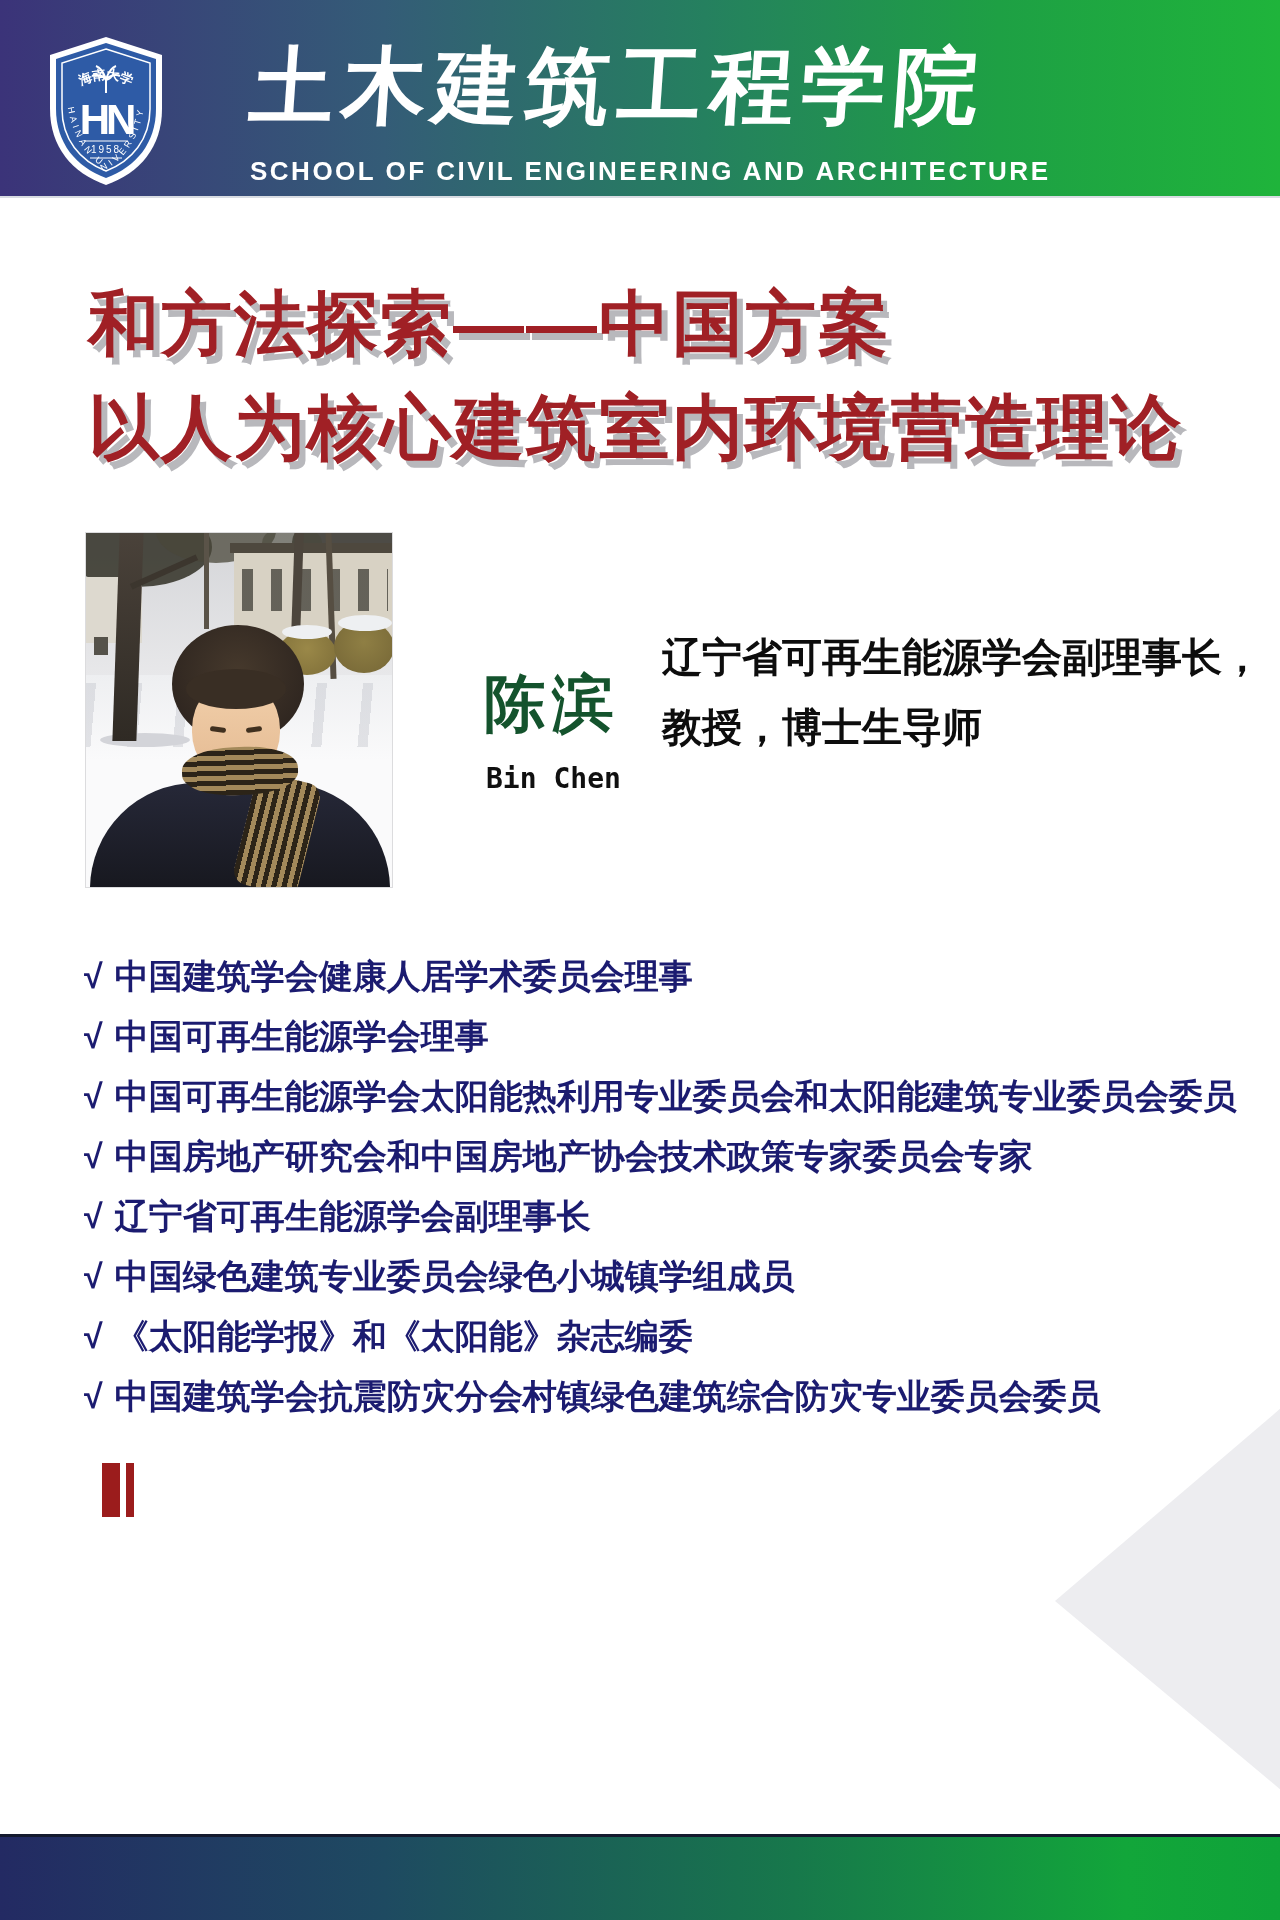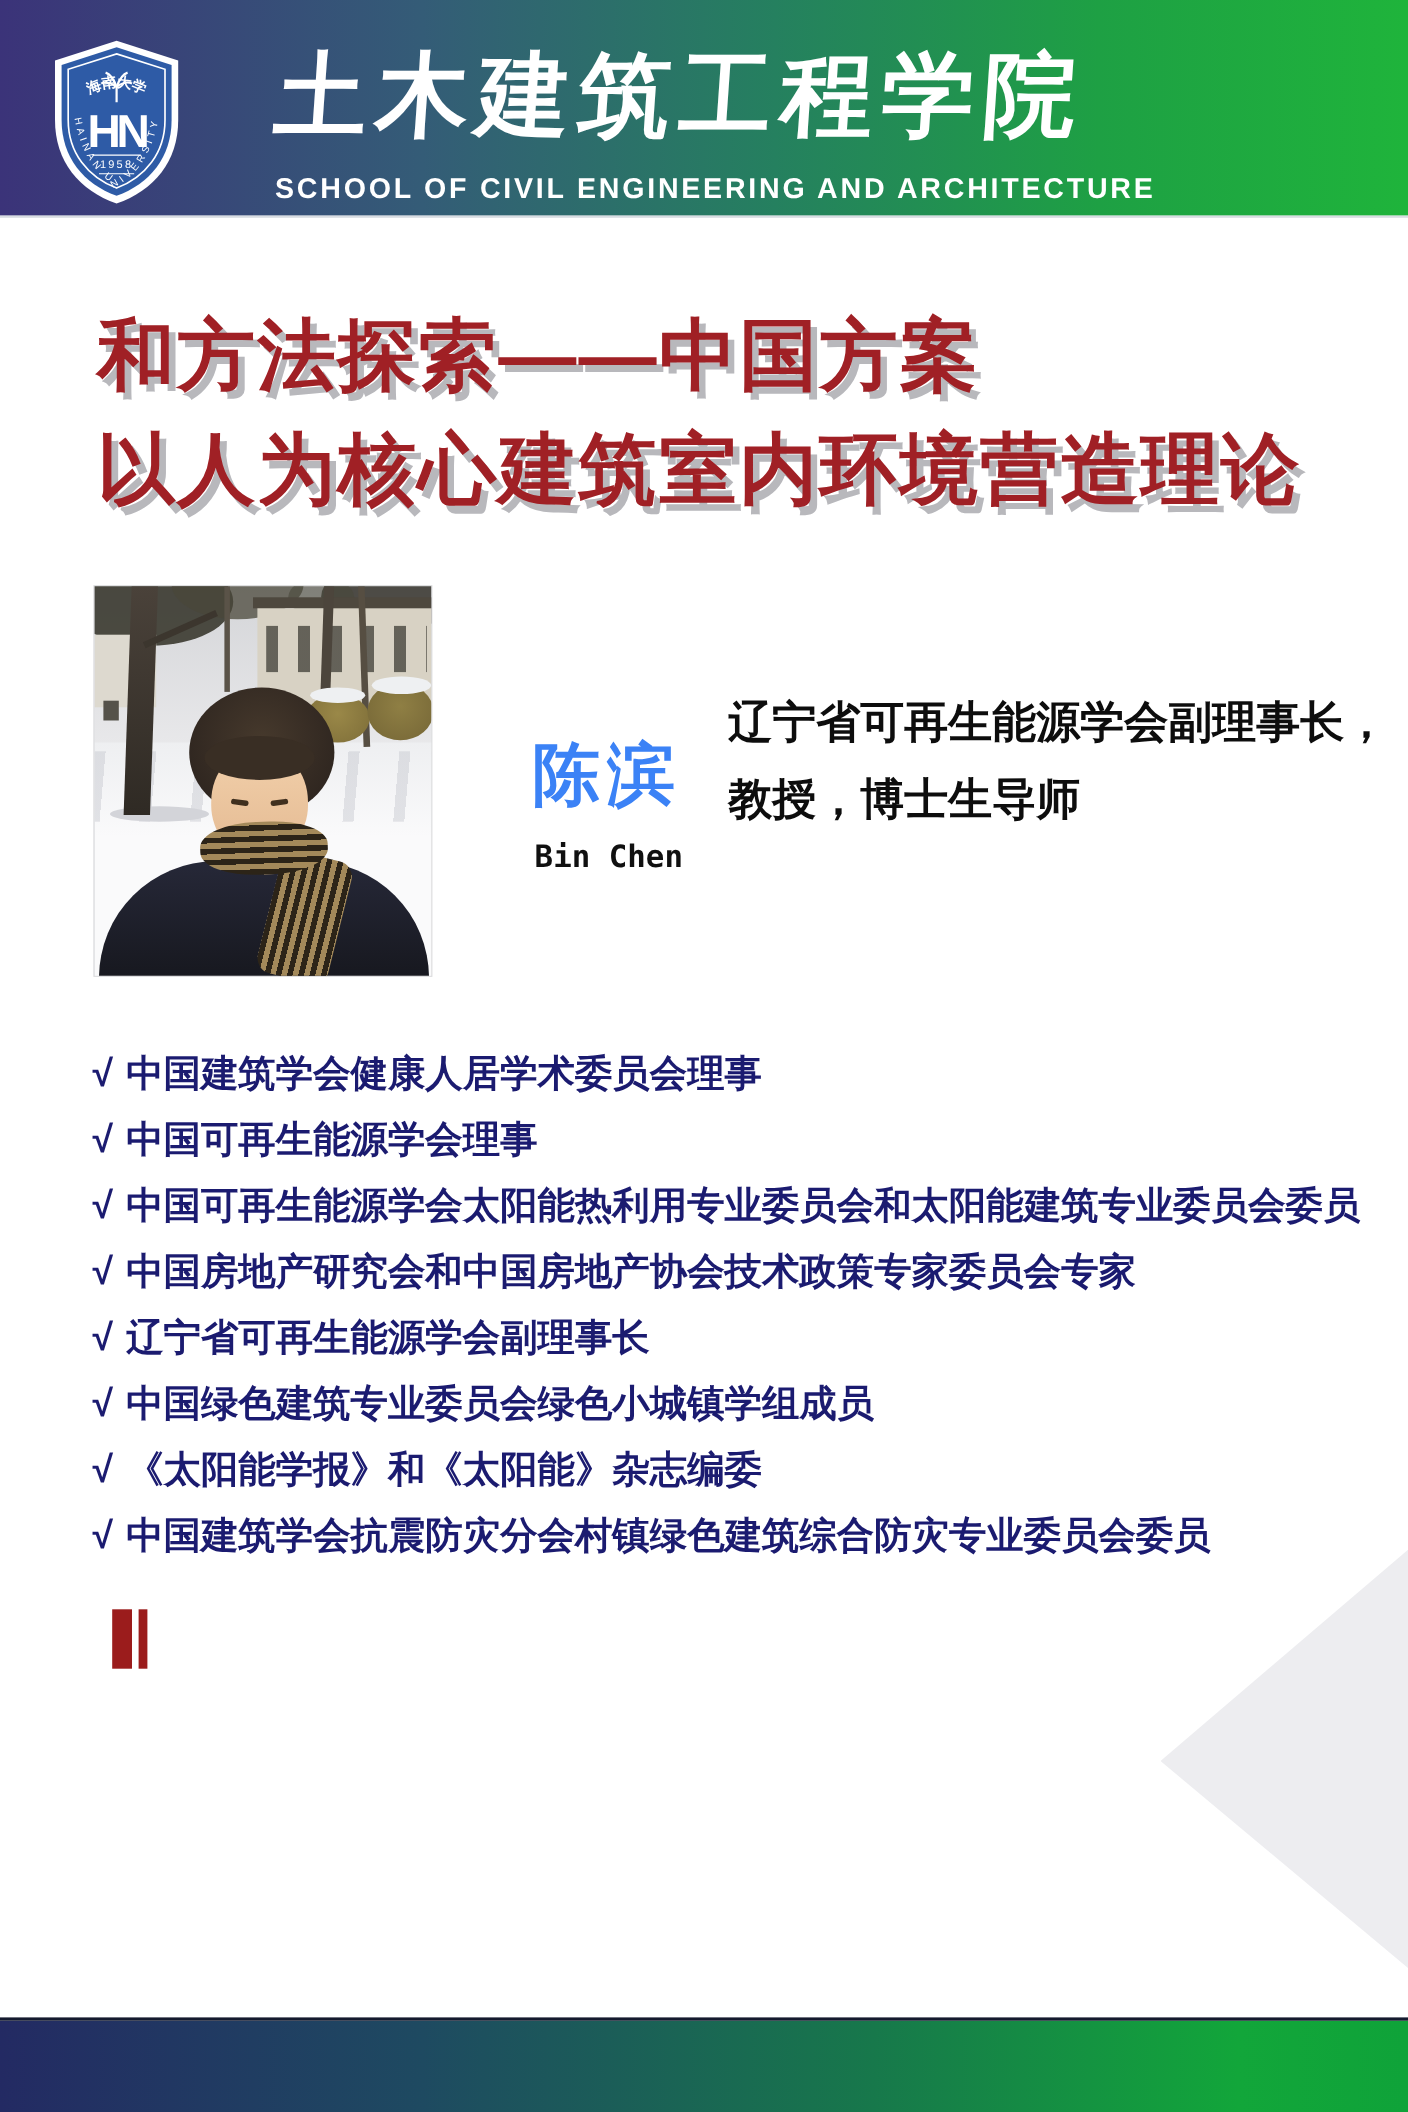--- a/index.html
+++ b/index.html
@@ -74,21 +74,21 @@
   .ph-fringe { left:100px; top:136px; width:100px; height:40px; border-radius:50%; background:#392e24; }
   .ph-eye1 { left:124px; top:194px; width:16px; height:5px; background:#40301f; border-radius:3px; transform:rotate(8deg); }
   .ph-eye2 { left:160px; top:194px; width:16px; height:5px; background:#40301f; border-radius:3px; transform:rotate(-8deg); }
   .ph-mouth { left:136px; top:220px; width:34px; height:15px; background:#ffffff;
     border:2px solid #b4765a; border-top:none; border-radius:0 0 18px 18px; }
   .ph-scarf-wrap { left:96px; top:214px; width:116px; height:48px; border-radius:45%;
     background:repeating-linear-gradient(0deg,#2c2418 0 5px,#a3895a 5px 10px); transform:rotate(-2deg); }
 
   
   .speaker-name-cn { position:absolute; left:484px; top:662px; font-size:62px; font-weight:900;
-    color:#3b82f6; letter-spacing:6px; }
+    color:#14532d; letter-spacing:6px; }
   .speaker-name-en { position:absolute; left:486px; top:762px; font-size:28px; font-weight:700;
     font-family:"DejaVu Sans Mono", monospace; color:#101010; }
   .affiliation { position:absolute; left:662px; top:622px; font-size:40px; font-weight:700;
     color:#0d0d0d; line-height:70px; white-space:nowrap; }
 
   
   .credentials { position:absolute; left:84px; top:946px; margin:0; padding:0; list-style:none; }
   .credentials li { line-height:60px; font-size:34px; font-weight:700; color:#1b1b70; white-space:nowrap; }
   .credentials .check { display:inline-block; margin-right:12px; font-weight:700; }
 

